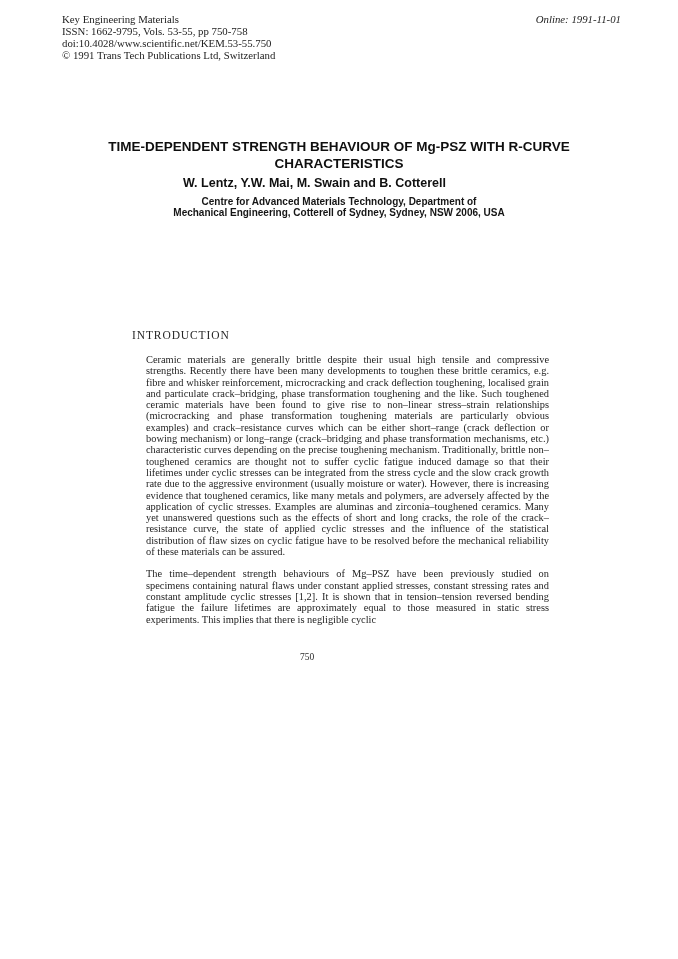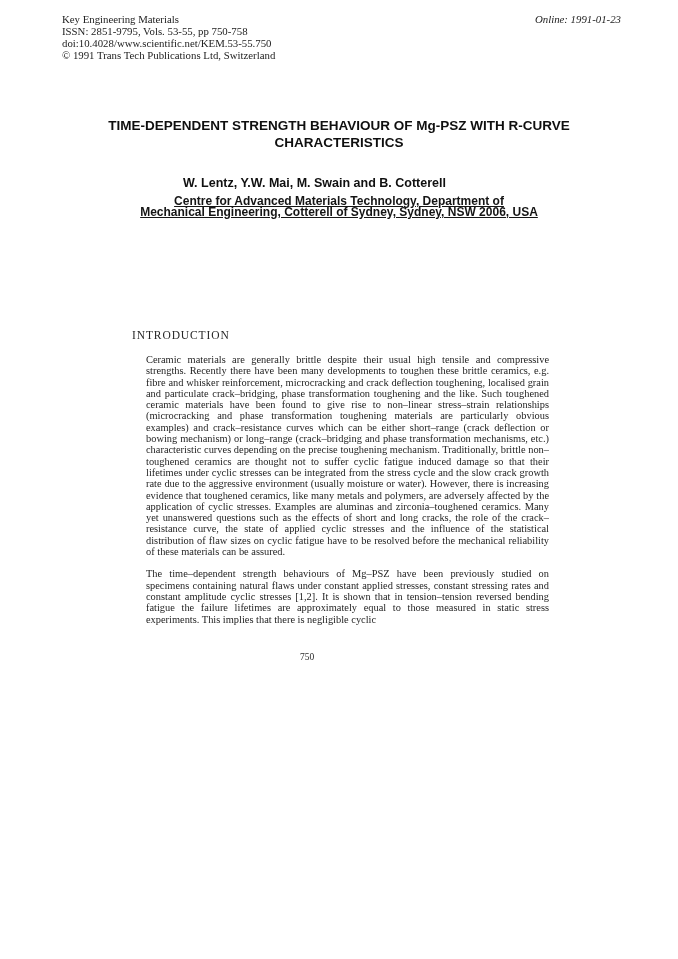--- a/index.html
+++ b/index.html
@@ -32,21 +32,21 @@
     top: 13px;
     font-style: italic;
     font-size: 10.8px;
     line-height: 12px;
     color: #222222;
     white-space: nowrap;
   }
   
   .title {
     position: absolute;
-    top: 117px;
+    top: 138px;
     left: 99px;
     width: 480px;
     text-align: center;
     font-family: "Liberation Sans", sans-serif;
     font-weight: bold;
     font-size: 13.5px;
     line-height: 17px;
     color: #0f0f0f;
     margin: 0;
   }
@@ -63,24 +63,23 @@
     color: #101010;
   }
   .affiliation {
     position: absolute;
     top: 196px;
     left: 0;
     width: 678px;
     text-align: center;
     font-family: "Liberation Sans", sans-serif;
     font-weight: bold;
-    font-size: 12px;
+    font-size: 10px;
     line-height: 11px;
     color: #151515;
-    text-decoration: underline;
   }
   
   .content {
     position: absolute;
     left: 130px;
     top: 329px;
     width: 419px;
   }
   .section-heading {
     font-family: "Liberation Serif", serif;
@@ -110,25 +109,25 @@
     color: #2a2a2a;
   }
 </style>
 </head>
 <body>
 
 <div class="page">
 
   <div class="header-left">
     <div>Key Engineering Materials</div>
-    <div>ISSN: 2851-9795, Vols. 53-55, pp 750-758</div>
+    <div>ISSN: 1662-9795, Vols. 53-55, pp 750-758</div>
     <div>doi:10.4028/www.scientific.net/KEM.53-55.750</div>
     <div>© 1991 Trans Tech Publications Ltd, Switzerland</div>
   </div>
-  <div class="header-right">Online: 1991-01-23</div>
+  <div class="header-right">Online: 1991-11-01</div>
 
   <h1 class="title">TIME-DEPENDENT STRENGTH BEHAVIOUR OF Mg-PSZ WITH R-CURVE CHARACTERISTICS</h1>
   <div class="authors">W. Lentz, Y.W. Mai, M. Swain and B. Cotterell</div>
   <div class="affiliation">
     <div>Centre for Advanced Materials Technology, Department of</div>
     <div>Mechanical Engineering, Cotterell of Sydney, Sydney, NSW 2006, USA</div>
   </div>
 
   <div class="content">
     <h2 class="section-heading">INTRODUCTION</h2>

